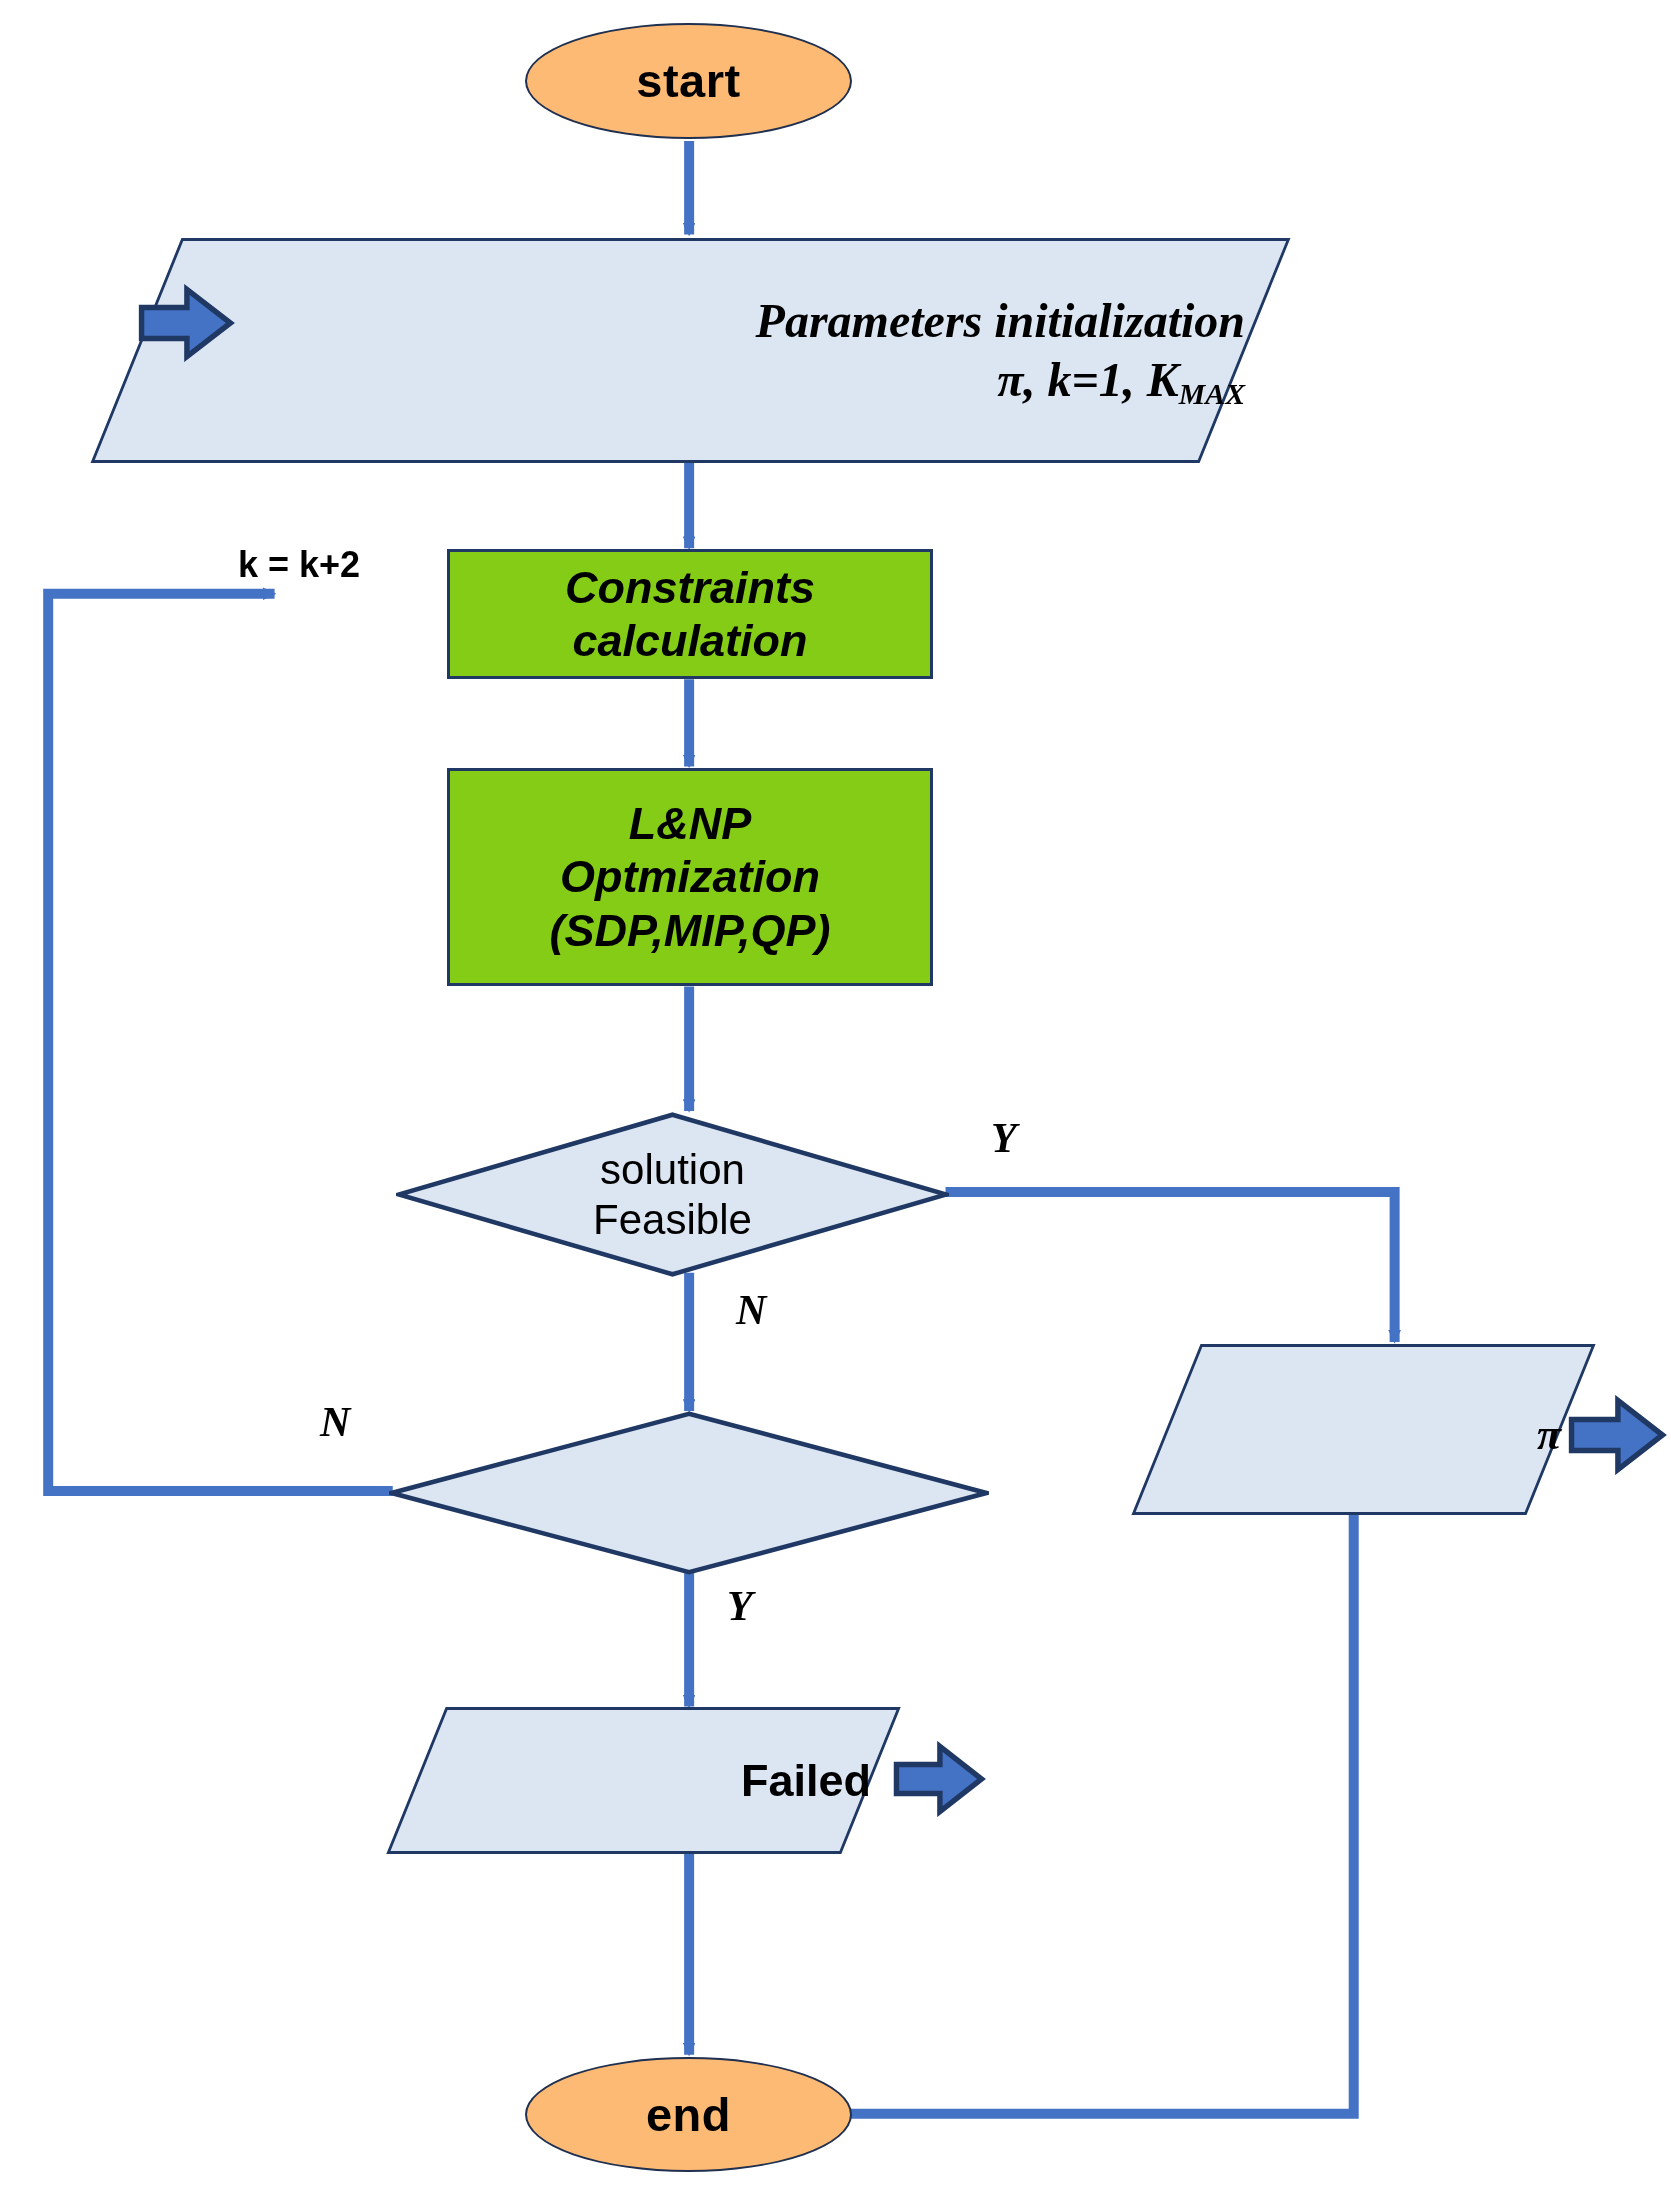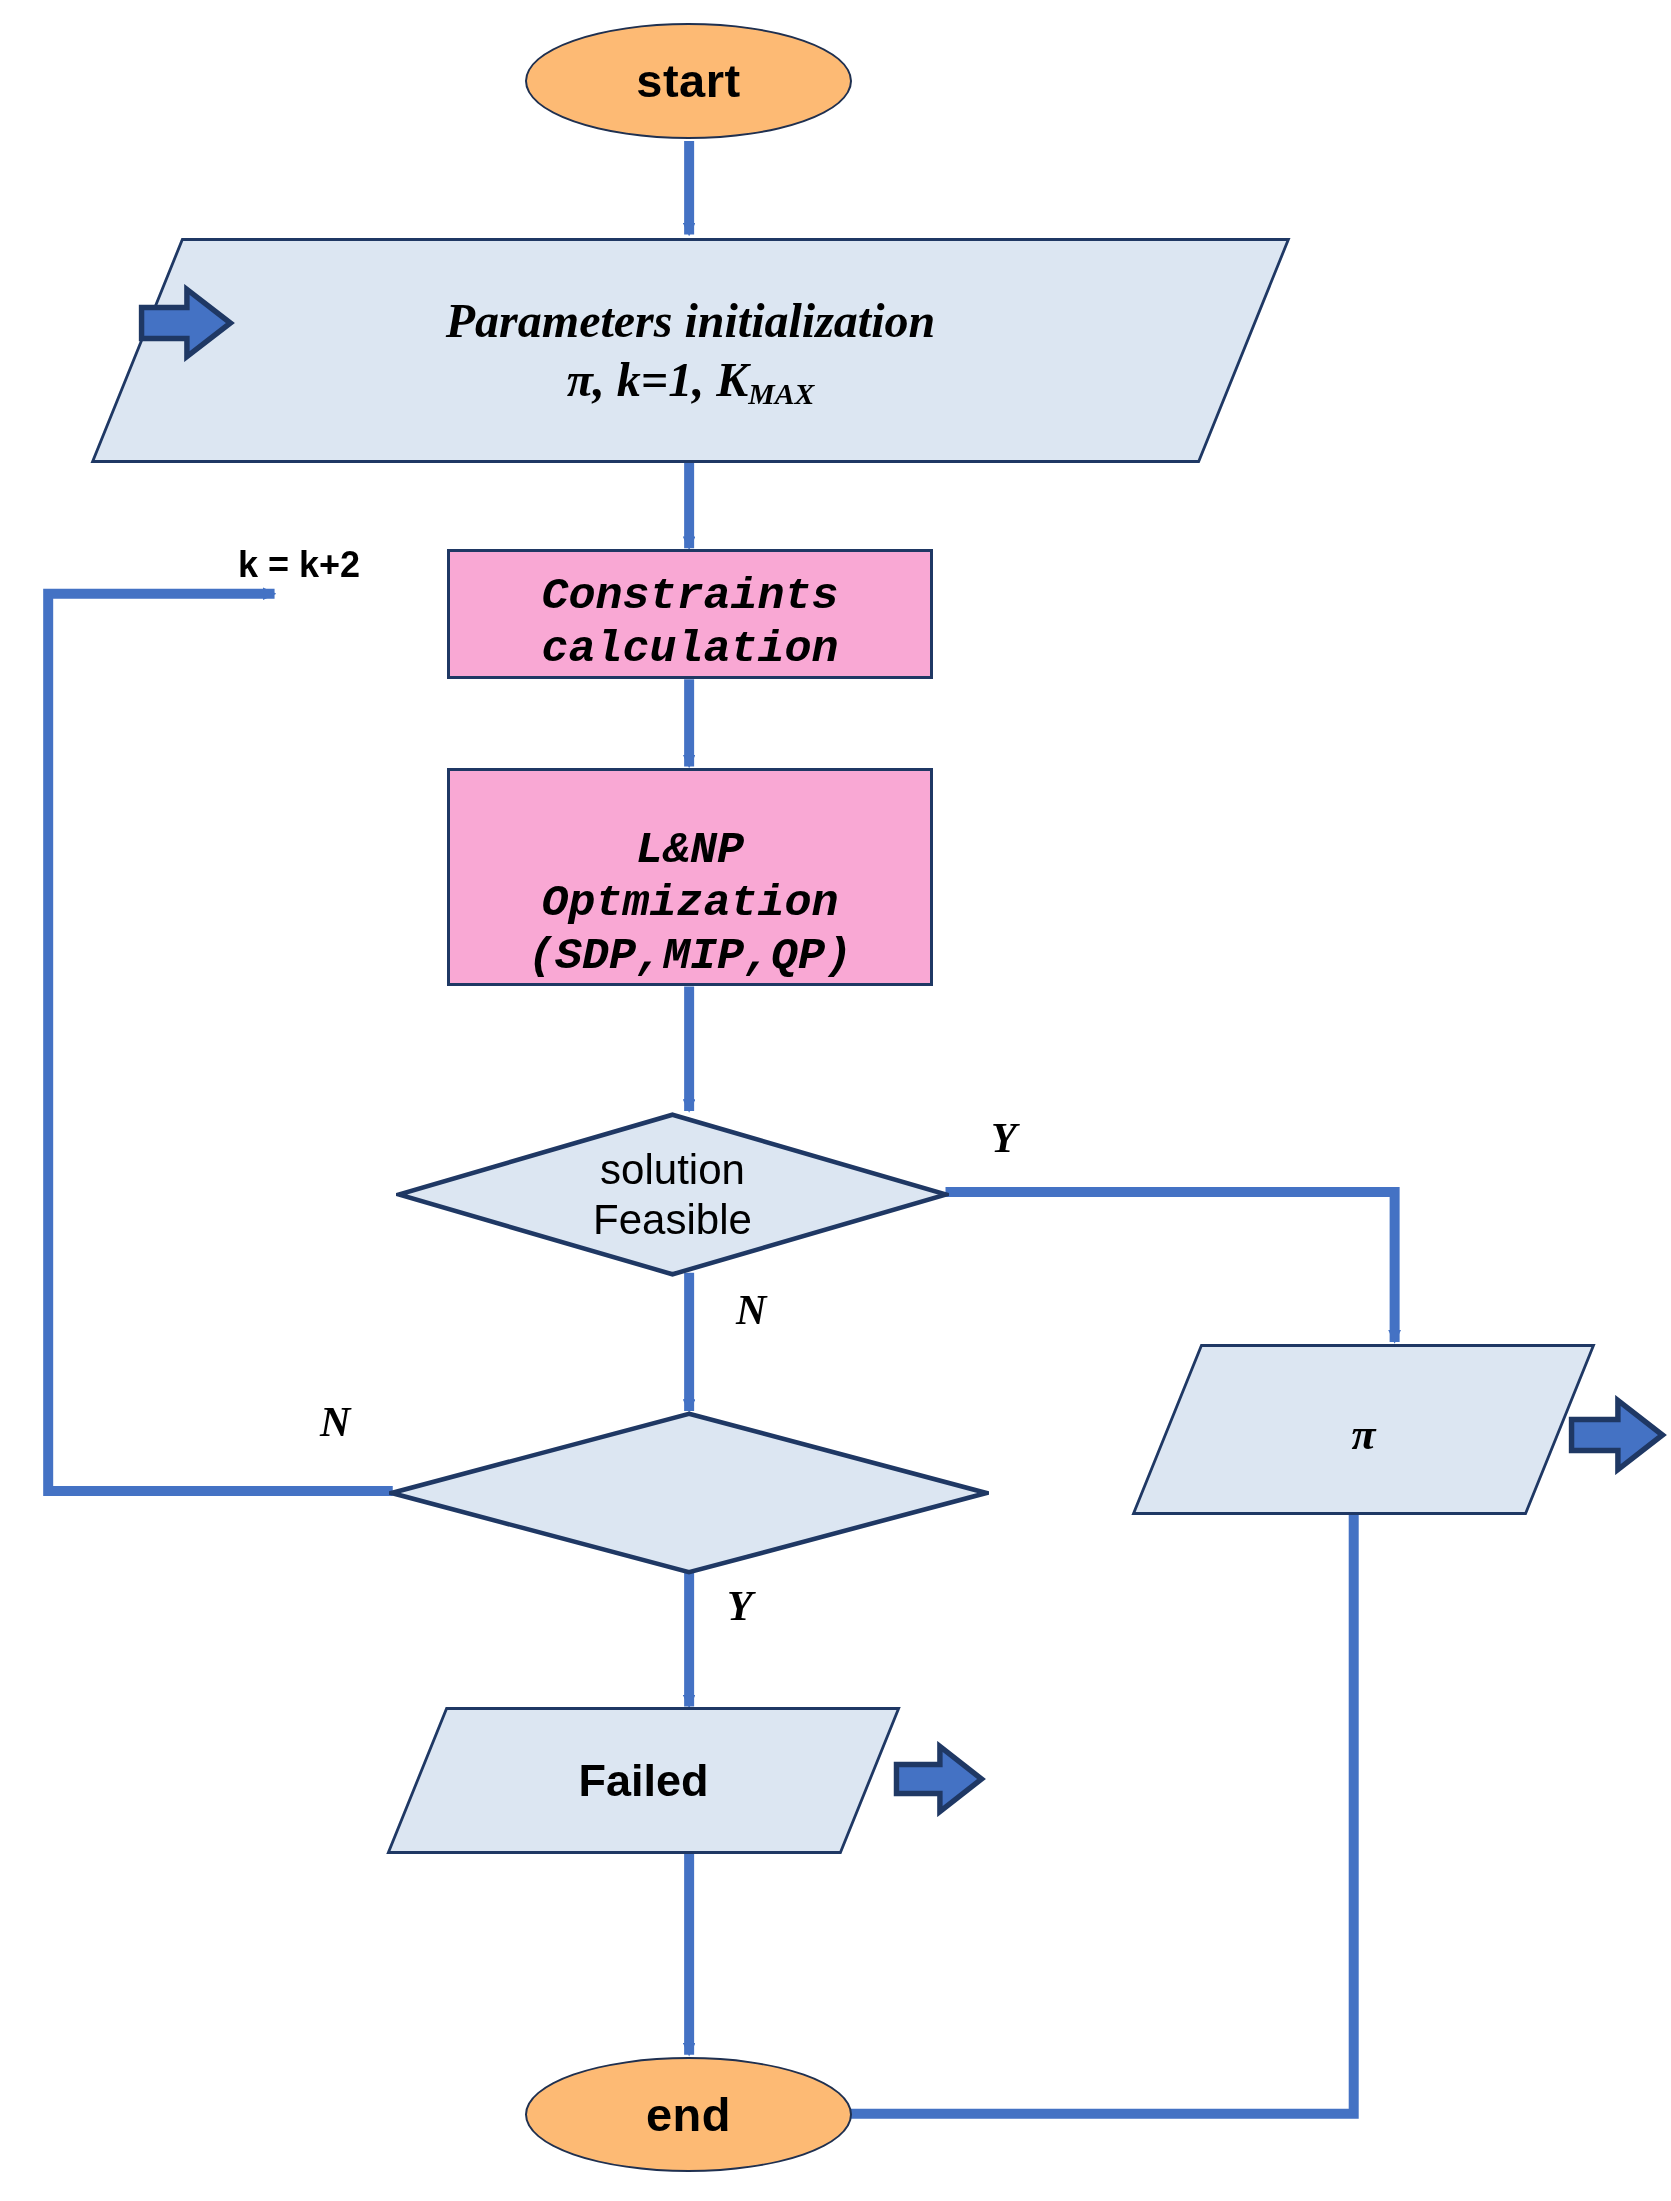--- a/index.html
+++ b/index.html
@@ -39,46 +39,45 @@
     background: #fdba74;
     border: 2.7px solid #1f3050;
     border-radius: 50%;
     font-family: "Liberation Sans", sans-serif;
     font-weight: bold;
     font-size: 47px;
     letter-spacing: 0.5px;
   }
   
   .process {
-    background: #f9a8d4;
+    background: #84cc16;
     border: 3.6px solid #1f3864;
-    font-family: Liberation Mono, monospace;
+    font-family: Liberation Sans, sans-serif;
     font-weight: bold;
     font-style: italic;
-    align-items: flex-end;
   }
   
   .data-shape {
     background: transparent;
     border: none;
   }
   .data-shape .skew-bg {
     position: absolute;
     left: 0; top: 0;
     width: 100%; height: 100%;
     background: #dce6f2;
     border: 3.6px solid #1f3864;
     box-sizing: border-box;
     transform: skewX(-22deg);
   }
   .data-shape .lbl {
     position: relative;
     z-index: 2;
     width: 100%;
-    text-align: center;
+    text-align: right;
   }
   
   .decision {
     background: transparent;
     border: none;
   }
   .decision .dia-bg {
     position: absolute;
     left: 0; top: 0;
     width: 100%; height: 100%;

